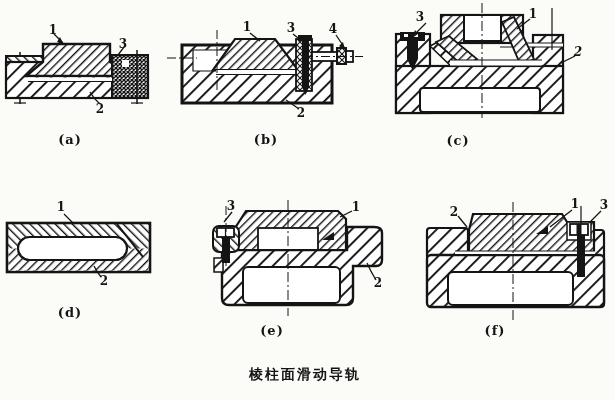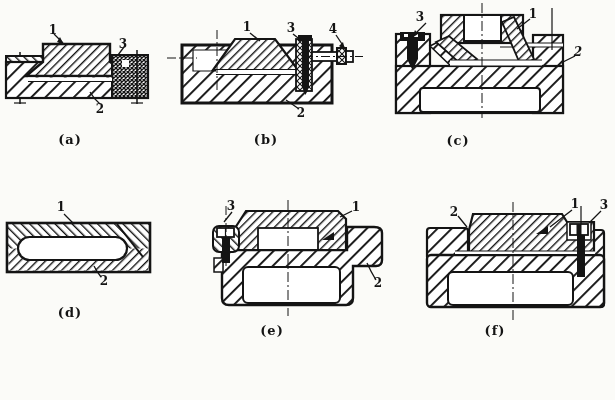--- a/index.html
+++ b/index.html
@@ -198,13 +198,14 @@
   <span class="lbl" style="left:231px;top:206px">3</span>
   <span class="lbl" style="left:356px;top:207px">1</span>
   <span class="lbl" style="left:378px;top:283px">2</span>
   <span class="cap" style="left:272px;top:330px">(e)</span>
 
   <span class="lbl" style="left:454px;top:212px">2</span>
   <span class="lbl" style="left:575px;top:204px">1</span>
   <span class="lbl" style="left:604px;top:205px">3</span>
   <span class="cap" style="left:495px;top:330px">(f)</span>
 
+  <span id="main-title" style="left:305px;top:375px">棱柱面滑动导轨</span>
 </div>
 
 </body></html>

